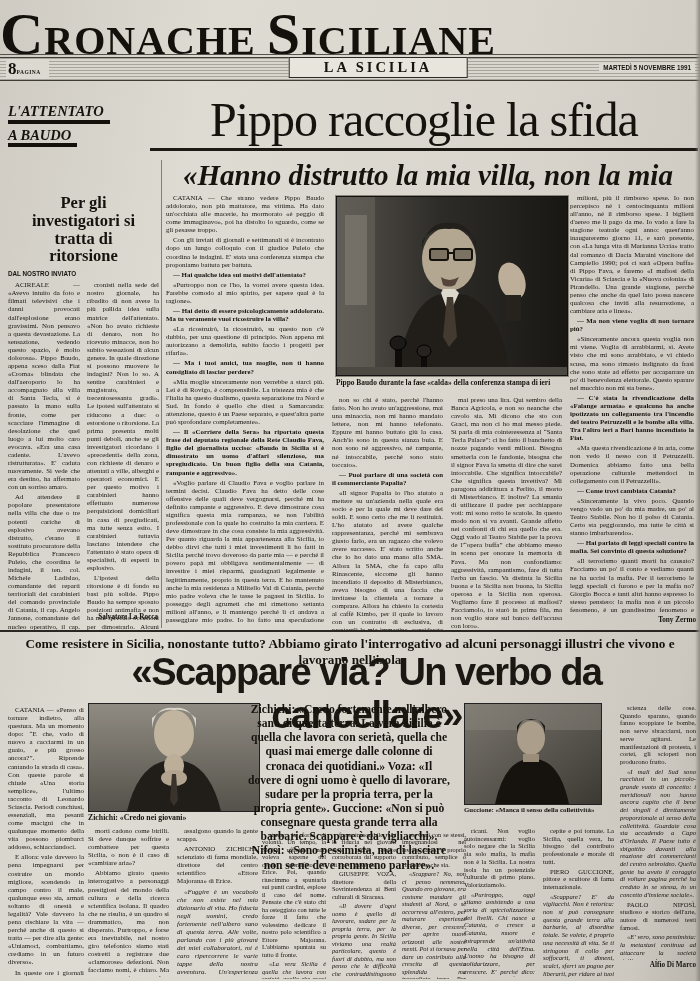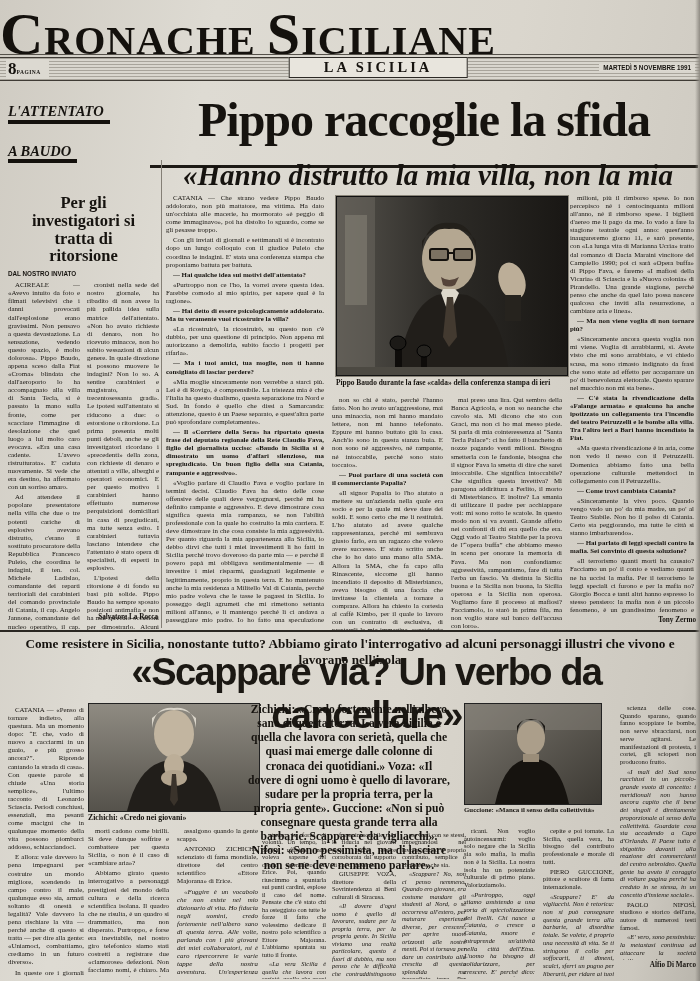--- a/index.html
+++ b/index.html
@@ -25,26 +25,26 @@
   .edition-date{position:absolute;right:5px;top:6px;background:#dcd9d1;padding:0 4px;
         font-size:6.3px;font-weight:bold;font-family:"Liberation Sans",sans-serif;}
 
   
   .kicker{position:absolute;top:84px;left:12px;right:12px;text-align:center;
         font-weight:bold;font-size:12.3px;}
 
   
   .label-box{position:absolute;left:8px;top:102px;width:120px;}
   .label-line{display:inline-block;font-style:italic;font-weight:bold;font-size:14.5px;
-        border-bottom:4px solid #14110d;line-height:1.15;margin-bottom:18px;padding-right:6px;text-align:right;}
+        border-bottom:4px solid #14110d;line-height:1.15;margin-bottom:2px;padding-right:6px;text-align:right;}
 
   
   .headline1{position:absolute;left:150px;top:95px;width:548px;text-align:center;
-        font-weight:bold;font-size:48px;letter-spacing:-1px;line-height:1.05;
-        border-bottom:3px solid #1d1a15;padding-bottom:20px;}
+        font-weight:normal;font-size:48px;letter-spacing:-1px;line-height:1.05;
+        border-bottom:3px solid #1d1a15;padding-bottom:3px;}
   .subhead1{position:absolute;left:158px;top:159px;width:540px;text-align:center;
         font-style:italic;font-weight:bold;font-size:29px;}
   .vrule{position:absolute;width:1px;background:#847f76;}
 
   
   .cols{display:flex;}
   .col{font-size:6.9px;line-height:1.17;text-align:justify;overflow:hidden;}
   .para{margin:0 0 2px;text-indent:7px;}
   .q{font-weight:bold;text-indent:7px;}
   .byline{position:absolute;font-weight:bold;font-size:7.2px;text-align:right;}

